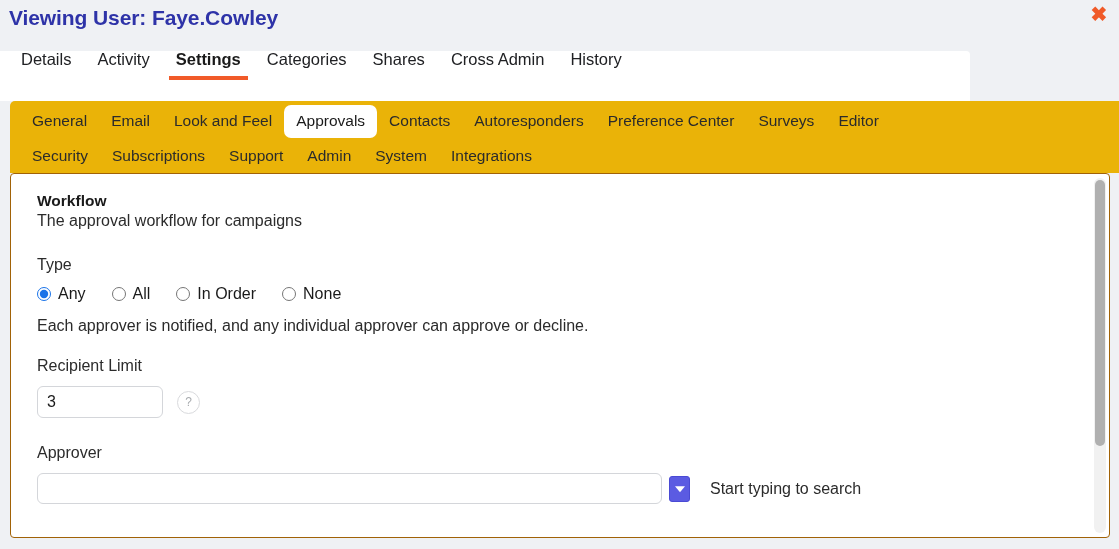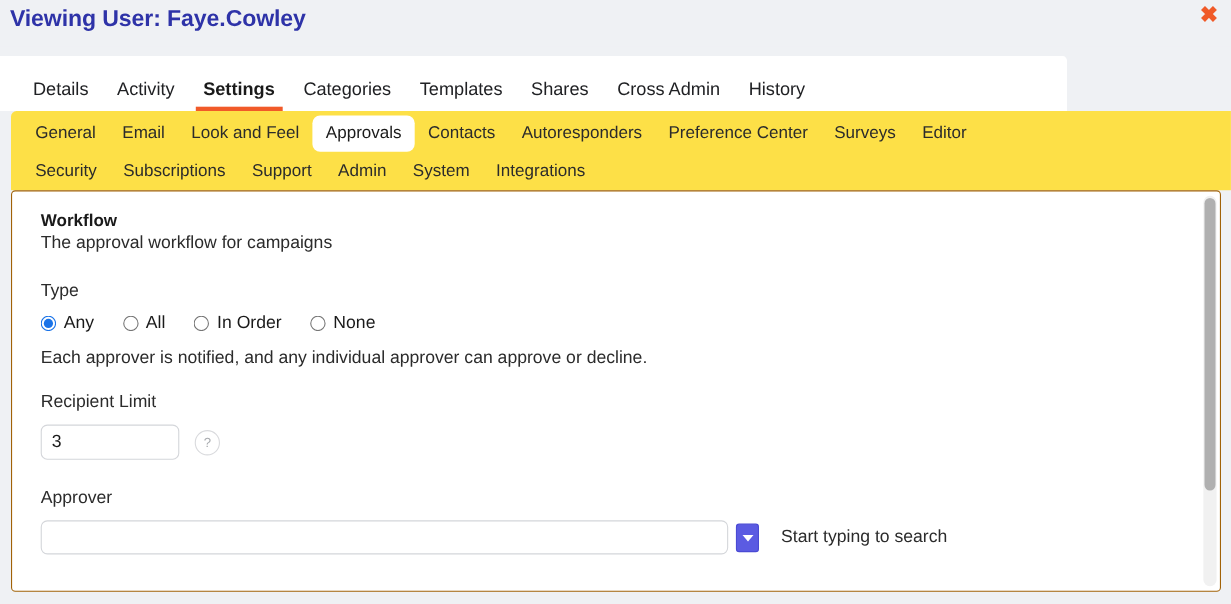--- a/index.html
+++ b/index.html
@@ -51,23 +51,23 @@
   
   .tabbar {
     position: absolute;
     left: 0; top: 51px;
     width: 970px; height: 50px;
     background: #ffffff;
     border-top-right-radius: 4px;
   }
   .tabbar-inner {
     display: flex;
-    align-items: flex-end;
+    align-items: flex-start;
     height: 100%;
-    padding-left: 17px;
+    padding-left: 8px;
   }
   .tab {
     position: relative;
     padding: 0 13px 12px 13px;
     font-size: 16.5px;
     color: #202124;
     line-height: 1;
     cursor: pointer;
     white-space: nowrap;
     background: none;
@@ -82,21 +82,21 @@
     bottom: 0px;
     height: 4px;
     background: #f15a29;
   }
 
   
   .subtabs {
     position: absolute;
     left: 10px; top: 101px;
     width: 1109px; height: 72px;
-    background: #fde047;
+    background: #eab308;
     border-top-left-radius: 5px;
     padding: 5px 0 0 10px;
   }
   .subtab-row {
     display: flex;
     align-items: center;
     height: 31px;
     flex-wrap: nowrap;
   }
   .subtab {
@@ -280,21 +280,20 @@
     <div class="page-title">Viewing User: Faye.Cowley</div>
     <button class="close-btn">✖</button>
   </div>
 
   <div class="tabbar">
     <div class="tabbar-inner">
       <button class="tab">Details</button>
       <button class="tab">Activity</button>
       <button class="tab active">Settings</button>
       <button class="tab">Categories</button>
-      <button class="tab">Templates</button>
       <button class="tab">Shares</button>
       <button class="tab">Cross Admin</button>
       <button class="tab">History</button>
     </div>
   </div>
 
   <div class="subtabs">
     <div class="subtab-row row1">
       <button class="subtab">General</button>
       <button class="subtab">Email</button>

